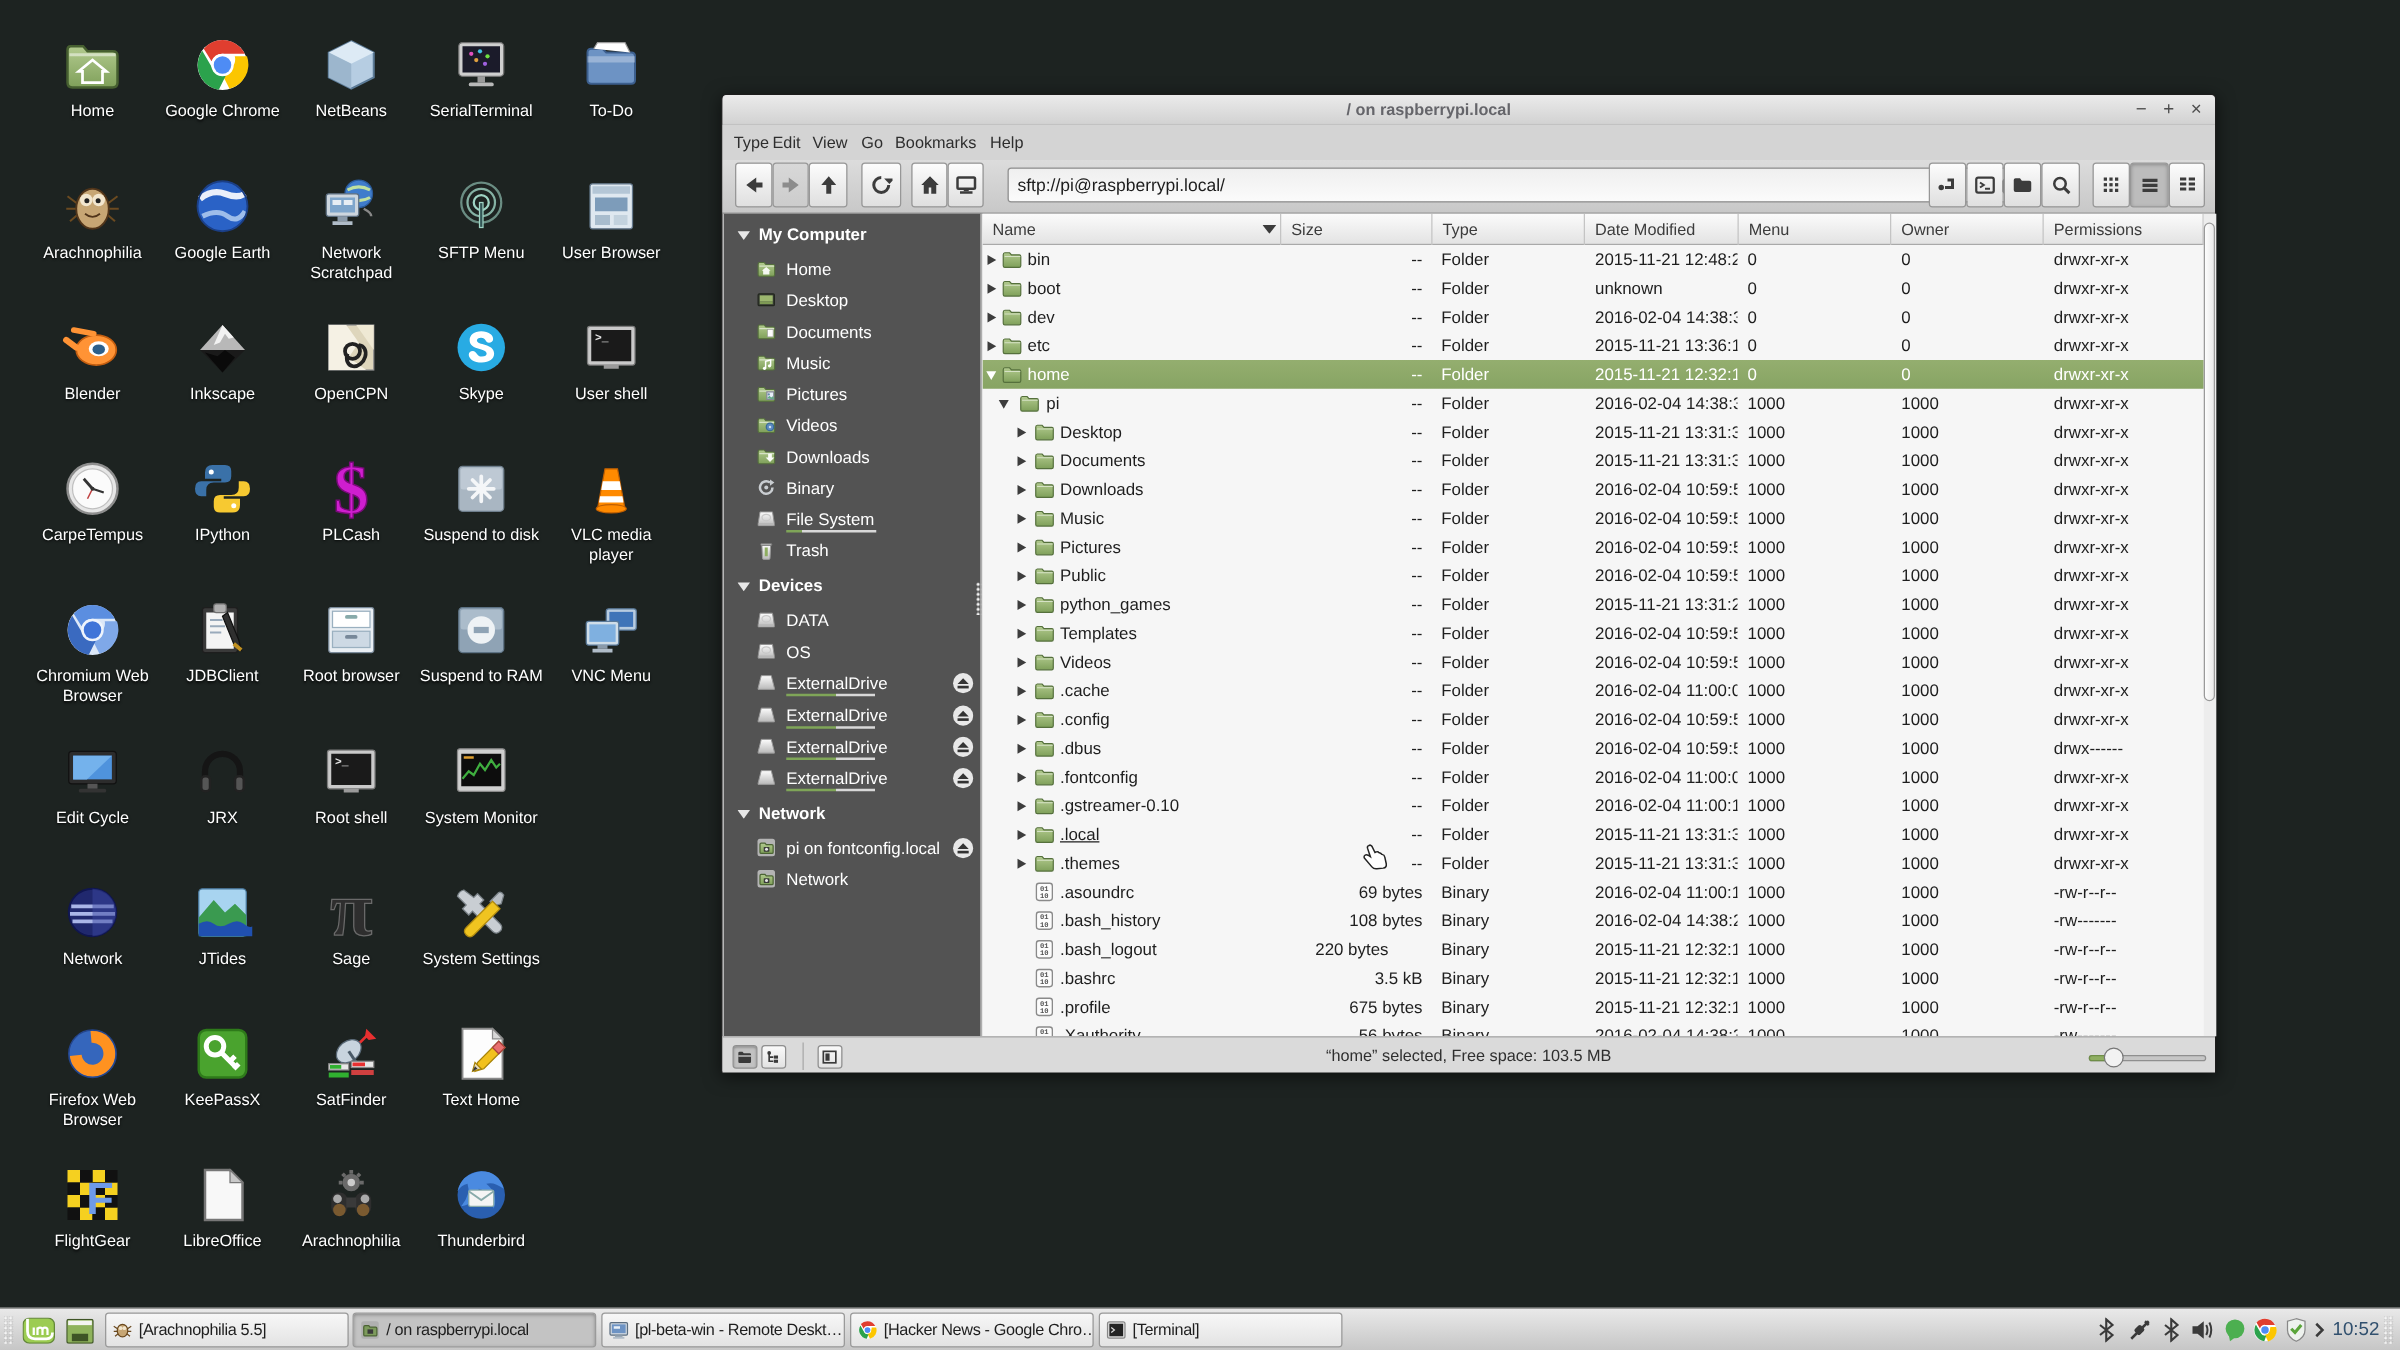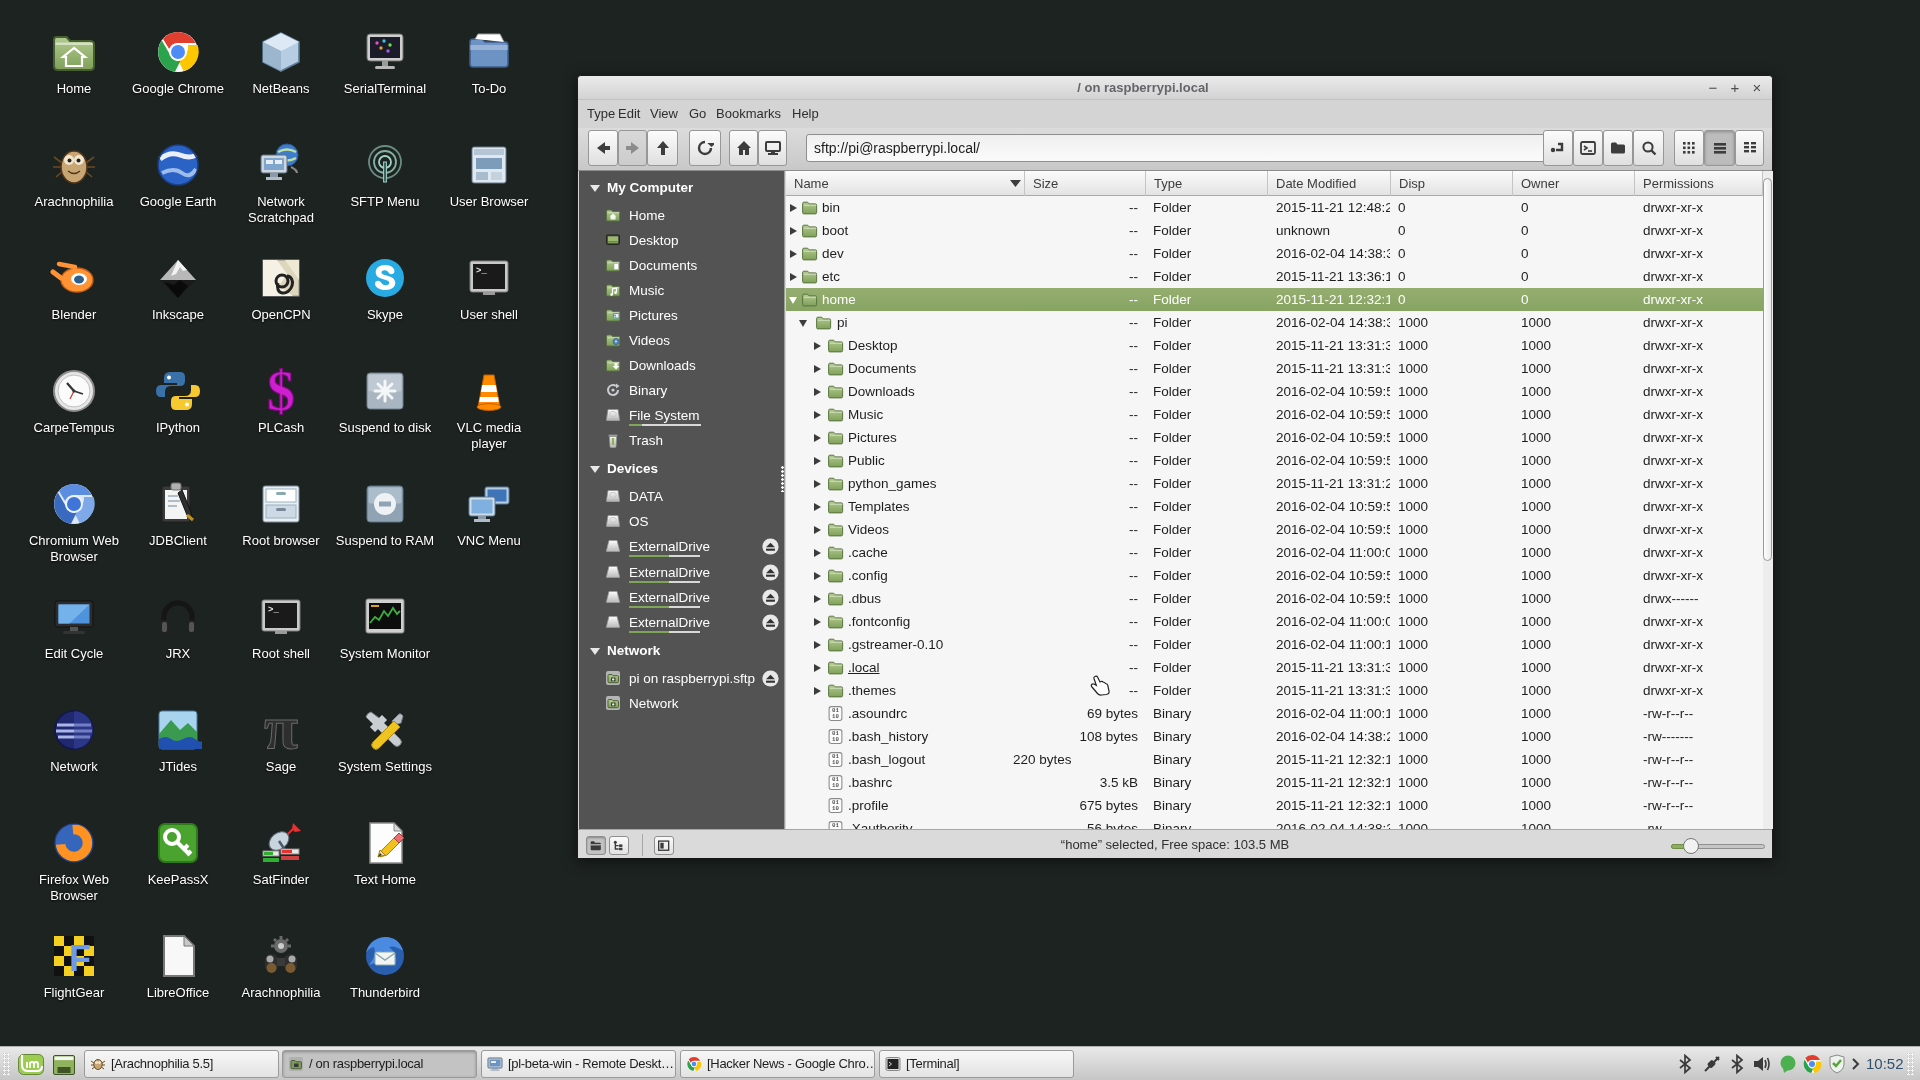--- a/index.html
+++ b/index.html
@@ -790,42 +790,42 @@
       <div class="srow shdr" style="top:466.5px">
         <svg width="10" height="8" style="position:absolute;left:11px;top:9px">
           <path d="M0 1h10L5 8z" fill="#e8e8e8"></path>
         </svg>
         <span class="tx">Network</span>
       </div>
       <div class="srow" style="top:494.5px">
         <svg class="ic" width="16" height="16" viewBox="0 0 16 16">
           <use href="#nf16"></use>
         </svg>
-        <span class="tx">pi on raspberrypi.sftp</span>
+        <span class="tx">pi on fontconfig.local</span>
         <svg width="17" height="17" style="position:absolute;left:183px;top:4px">
           <use href="#ej"></use>
         </svg>
       </div>
       <div class="srow" style="top:520.0px">
         <svg class="ic" width="16" height="16" viewBox="0 0 16 16">
           <use href="#nf16"></use>
         </svg>
         <span class="tx">Network</span>
       </div>
       <div class="hdl" style="left:202px;top:295px;width:4px;height:26px"></div>
     </div>
     <div id="list">
       <div id="lhead">
         <div class="hc" style="left:0px;width:239px"><span>Name</span><svg width="11" height="7" style="position:absolute;left:224px;top:9px">
             <path d="M0 0h11L5.5 7z" fill="#3c3c3c"></path>
           </svg></div>
         <div class="hc" style="left:239px;width:121px"><span>Size</span></div>
         <div class="hc" style="left:360px;width:122px"><span>Type</span></div>
         <div class="hc" style="left:482px;width:123px"><span>Date Modified</span></div>
-        <div class="hc" style="left:605px;width:122px"><span>Disp</span></div>
+        <div class="hc" style="left:605px;width:122px"><span>Menu</span></div>
         <div class="hc" style="left:727px;width:122px"><span>Owner</span></div>
         <div class="hc" style="left:849px;width:128px"><span>Permissions</span></div>
       </div>
       <div class="frow" style="top:25px">
         <span class="exp e-r" style="left:4px"></span>
         <svg class="fi" width="17" height="17" style="left:15px">
           <use href="#fo16"></use>
         </svg>
         <span class="cell" style="left:36px;width:200px">bin</span>
         <span class="cell" style="left:239px;width:113px;text-align:right">--</span>
@@ -1130,21 +1130,21 @@
         <span class="cell" style="left:490px;width:114px">2016-02-04 14:38:22</span>
         <span class="cell" style="left:612px;width:110px">1000</span>
         <span class="cell" style="left:735px;width:110px">1000</span>
         <span class="cell" style="left:857px;width:118px">-rw-------</span>
       </div>
       <div class="frow" style="top:577px">
         <svg class="fi" width="17" height="17" style="left:41px">
           <use href="#fi16"></use>
         </svg>
         <span class="cell" style="left:62px;width:174px">.bash_logout</span>
-        <span class="cell" style="left:227px;width:113px;text-align:left">220 bytes</span>
+        <span class="cell" style="left:239px;width:113px;text-align:center">220 bytes</span>
         <span class="cell" style="left:367px;width:112px">Binary</span>
         <span class="cell" style="left:490px;width:114px">2015-11-21 12:32:11</span>
         <span class="cell" style="left:612px;width:110px">1000</span>
         <span class="cell" style="left:735px;width:110px">1000</span>
         <span class="cell" style="left:857px;width:118px">-rw-r--r--</span>
       </div>
       <div class="frow" style="top:600px">
         <svg class="fi" width="17" height="17" style="left:41px">
           <use href="#fi16"></use>
         </svg>

